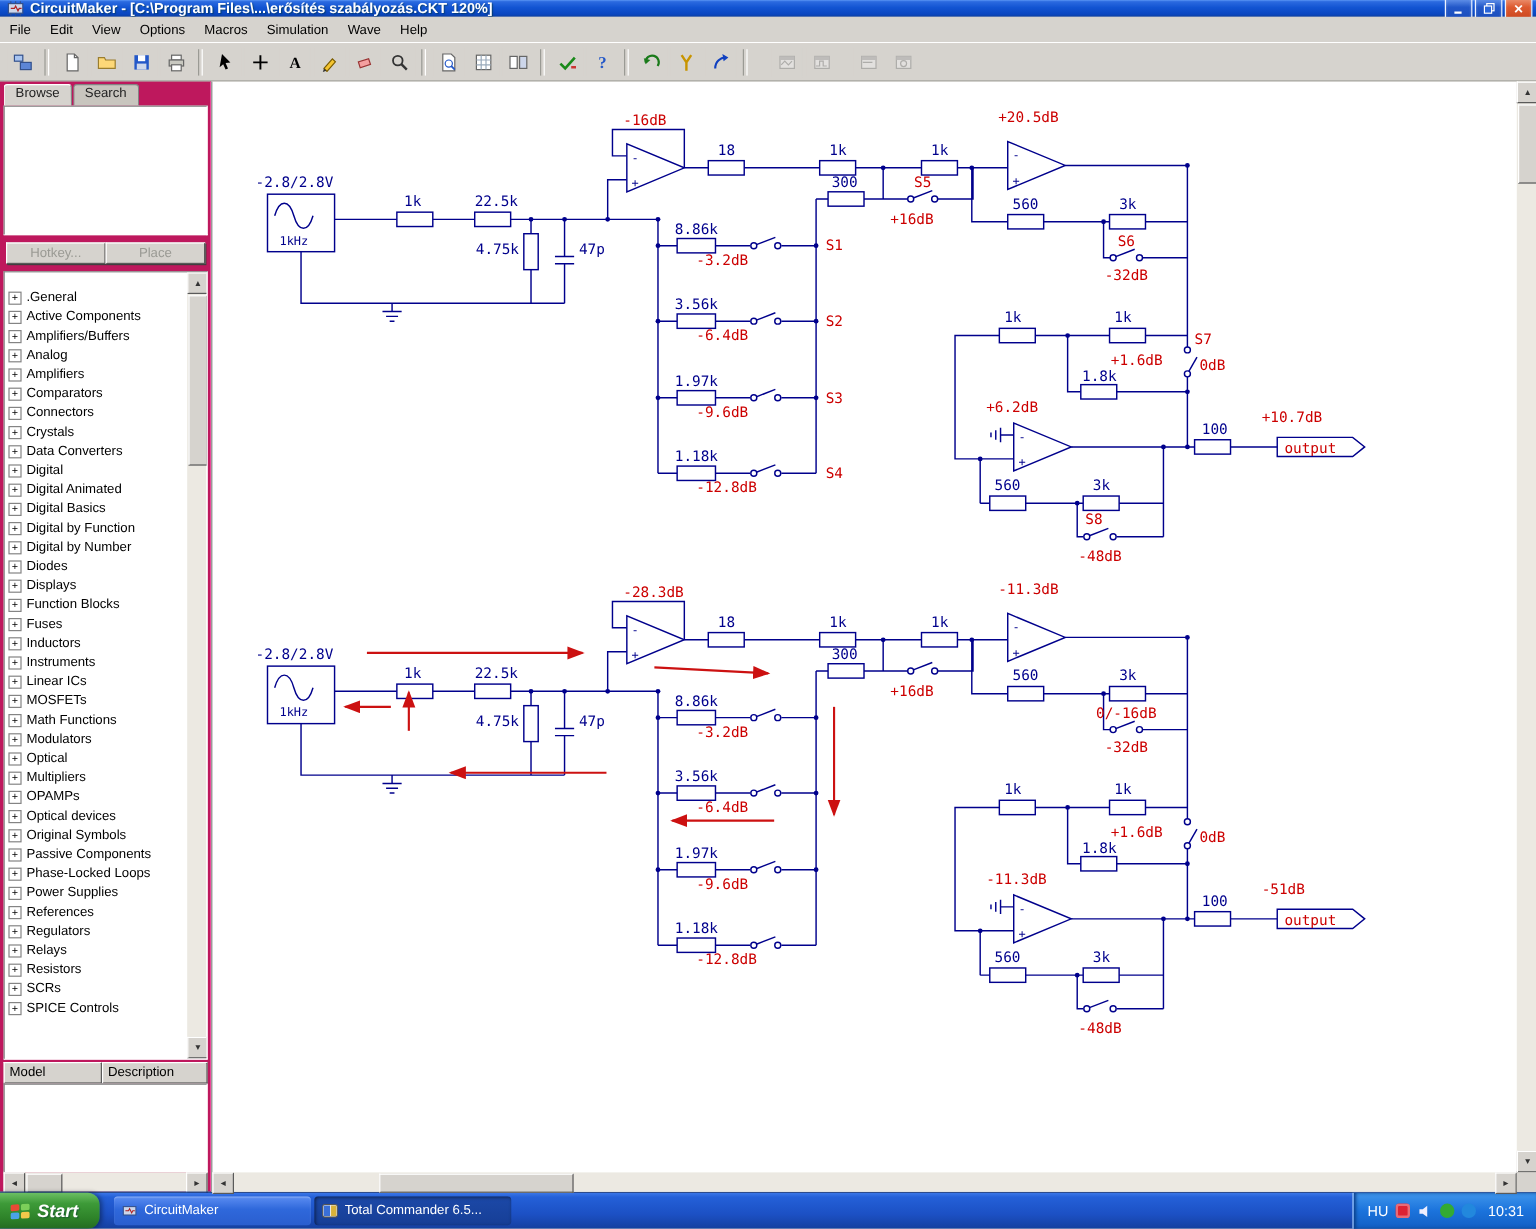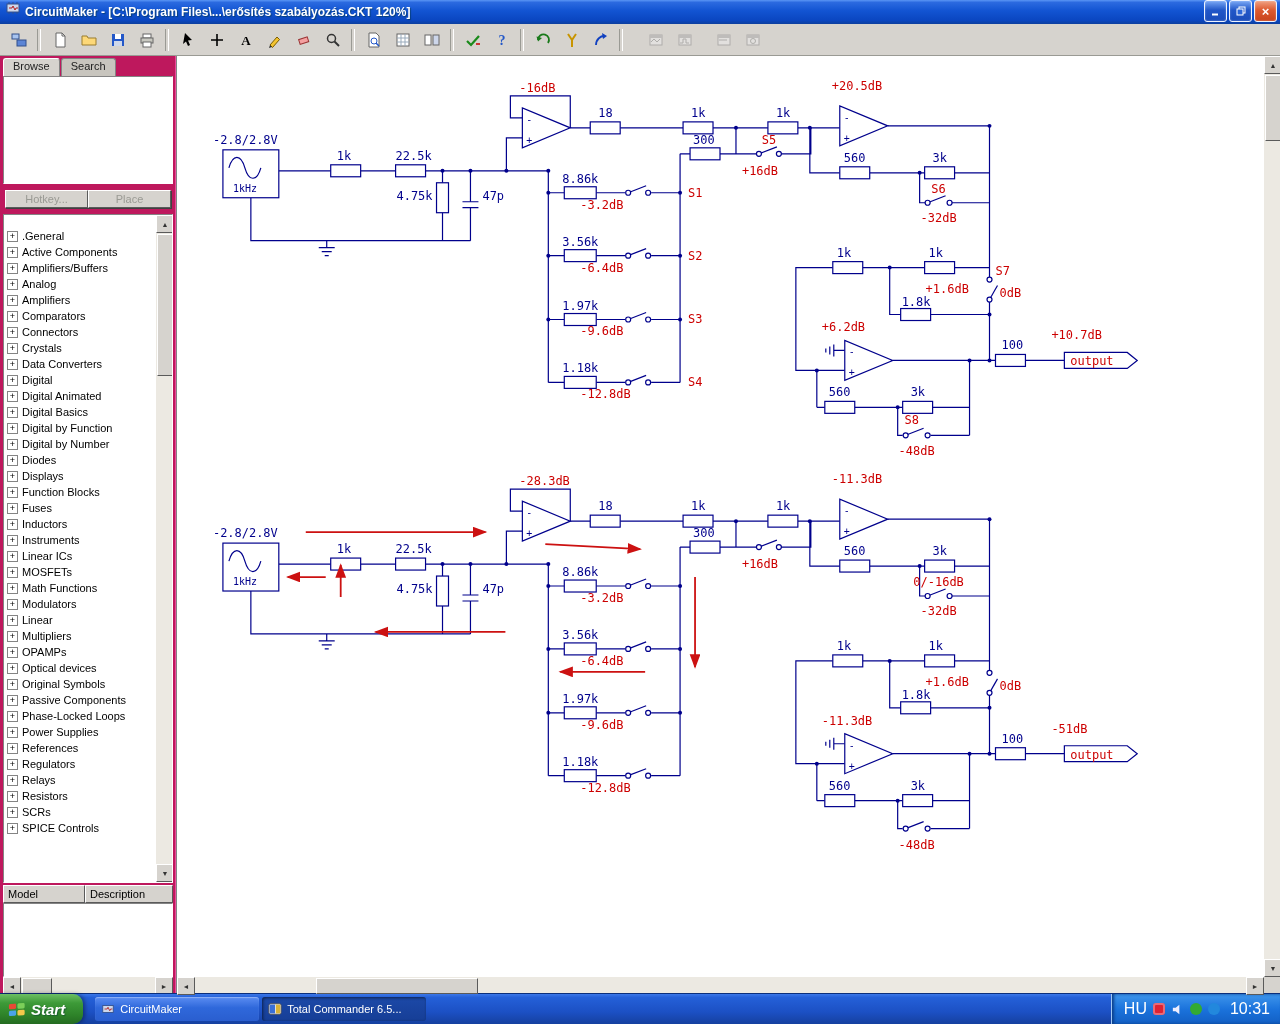--- a/index.html
+++ b/index.html
@@ -1,20 +1,20 @@
 <!DOCTYPE html>
 <html><head>
 <meta charset="utf-8">
 <style>
   html,body{margin:0;padding:0;width:1280px;height:1024px;overflow:hidden;
     font-family:"Liberation Sans",sans-serif;background:#d6d3ce;
     -webkit-font-smoothing:antialiased}
   .screen{width:1280px;height:1024px;display:flex;flex-direction:column}
   
-  .titlebar{height:24px;display:flex;align-items:flex-start;padding:0 3px 0 5px;
+  .titlebar{height:14px;display:flex;align-items:center;padding:0 3px 0 5px;
     background:linear-gradient(180deg,#5a96f5 0%,#2b6ae0 10%,#1254d2 45%,#0a46c0 85%,#0d3f9e 100%);
     color:#fff;font-weight:bold;font-size:12px;flex:0 0 auto}
   .titlebar .appicon{width:16px;height:16px;margin-right:4px;flex:0 0 auto}
   .titlebar .title{flex:1;white-space:nowrap;overflow:hidden;text-shadow:1px 1px 1px #0338;line-height:24px}
   .tb-ctl{width:21px;height:20px;margin-left:2px;border-radius:3px;border:1px solid #eef3ff;
     display:flex;align-items:center;justify-content:center;color:#fff;font:bold 13px "Liberation Sans",sans-serif;
     background:linear-gradient(180deg,#79a7f5,#2257c8 45%,#1a4cba);box-shadow:inset 0 0 2px #fff6}
   .tb-ctl.close{background:linear-gradient(180deg,#f0a183,#dd5a30 45%,#c8431c)}
   .tb-ctl svg{display:block}
   
@@ -84,21 +84,21 @@
     background:linear-gradient(180deg,#6cbf63 0%,#3d9a38 30%,#2e8329 70%,#246b21 100%);
     border-radius:0 10px 10px 0;box-shadow:2px 0 4px #0006;color:#fff;
     font:bold italic 15px "Liberation Sans",sans-serif;text-shadow:1px 1px 1px #0337}
   .task{display:flex;align-items:center;gap:5px;width:152px;margin:3px 3px 3px 0;padding:12px 6px;
     border-radius:3px;color:#fff;font-size:11px;white-space:nowrap;overflow:hidden;
     background:linear-gradient(180deg,#5b8df2,#2f68db 45%,#2a5ecf);box-shadow:inset 0 1px 1px #fff5}
   .task.active{background:linear-gradient(180deg,#1c49a8,#163e96);box-shadow:inset 1px 1px 3px #0008}
   .task .ticon{width:14px;height:14px;flex:0 0 auto}
   .tray{margin-left:auto;display:flex;align-items:center;gap:6px;padding:0 10px 0 12px;
     background:linear-gradient(180deg,#3f96ec 0%,#1b73dc 50%,#125fc4 100%);
-    border-left:1px solid #9fc8f5;box-shadow:inset 2px 0 3px #0b3f8a;color:#fff;font-size:16px}
+    border-left:1px solid #9fc8f5;box-shadow:inset 2px 0 3px #0b3f8a;color:#fff;font-size:12px}
   .tri{width:12px;height:12px;border-radius:3px;flex:0 0 auto}
   .clock{margin-left:4px}
 </style>
 </head>
 <body>
 
 <div class="screen">
 
   <div class="titlebar">
     <svg class="appicon" viewBox="0 0 16 16">
@@ -116,20 +116,30 @@
       <svg width="10" height="10">
         <rect x="3" y="1" width="6" height="6" fill="none" stroke="#fff"></rect>
         <rect x="1" y="3" width="6" height="6" fill="#2a65d8" stroke="#fff"></rect>
       </svg>
     </div>
     <div class="tb-ctl close">
       <span>×</span>
     </div>
   </div>
 
+  <div class="menubar">
+      <span class="menu-item">File</span>
+      <span class="menu-item">Edit</span>
+      <span class="menu-item">View</span>
+      <span class="menu-item">Options</span>
+      <span class="menu-item">Macros</span>
+      <span class="menu-item">Simulation</span>
+      <span class="menu-item">Wave</span>
+      <span class="menu-item">Help</span>
+    </div>
 
   <div class="toolbar">
     <div class="tb-btn">
       <svg width="16" height="16">
         <rect x="1" y="2" width="7" height="5" fill="#a8c4f0" stroke="#33508c"></rect>
         <rect x="6" y="8" width="9" height="6" fill="#5c85d6" stroke="#33508c"></rect>
       </svg>
     </div>
     <div class="tb-sep"></div>
     <div class="tb-btn">
@@ -378,21 +388,21 @@
             <div class="tree-row">
             <span class="plusbox"></span>
             <span class="tree-label">Math Functions</span>
           </div>
             <div class="tree-row">
             <span class="plusbox"></span>
             <span class="tree-label">Modulators</span>
           </div>
             <div class="tree-row">
             <span class="plusbox"></span>
-            <span class="tree-label">Linear</span>
+            <span class="tree-label">Optical</span>
           </div>
             <div class="tree-row">
             <span class="plusbox"></span>
             <span class="tree-label">Multipliers</span>
           </div>
             <div class="tree-row">
             <span class="plusbox"></span>
             <span class="tree-label">OPAMPs</span>
           </div>
             <div class="tree-row">

